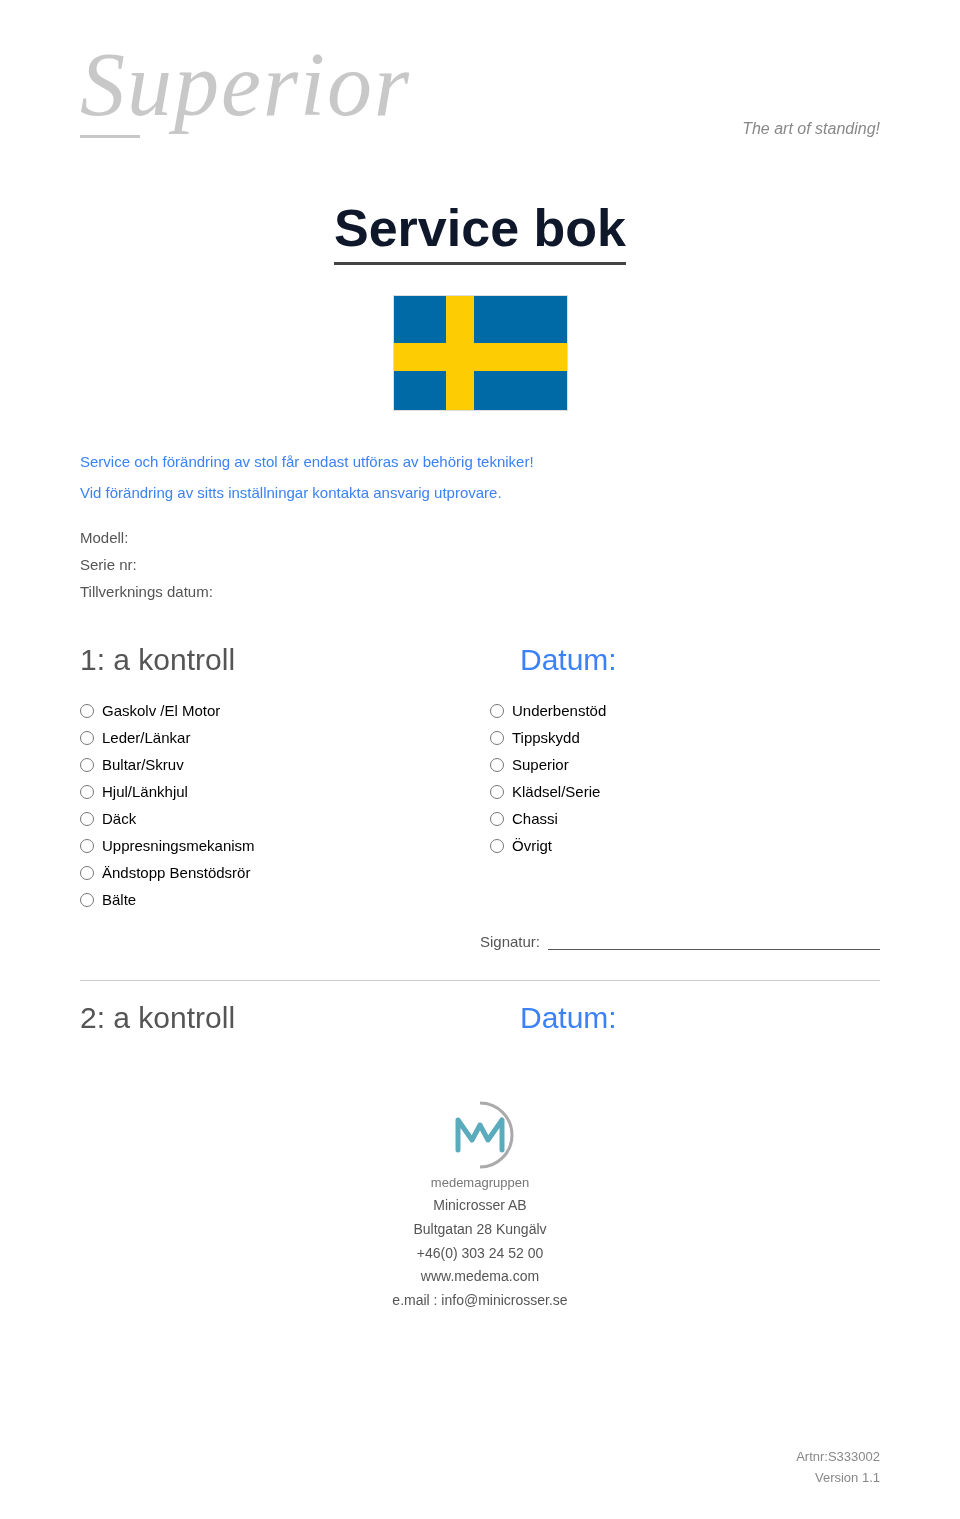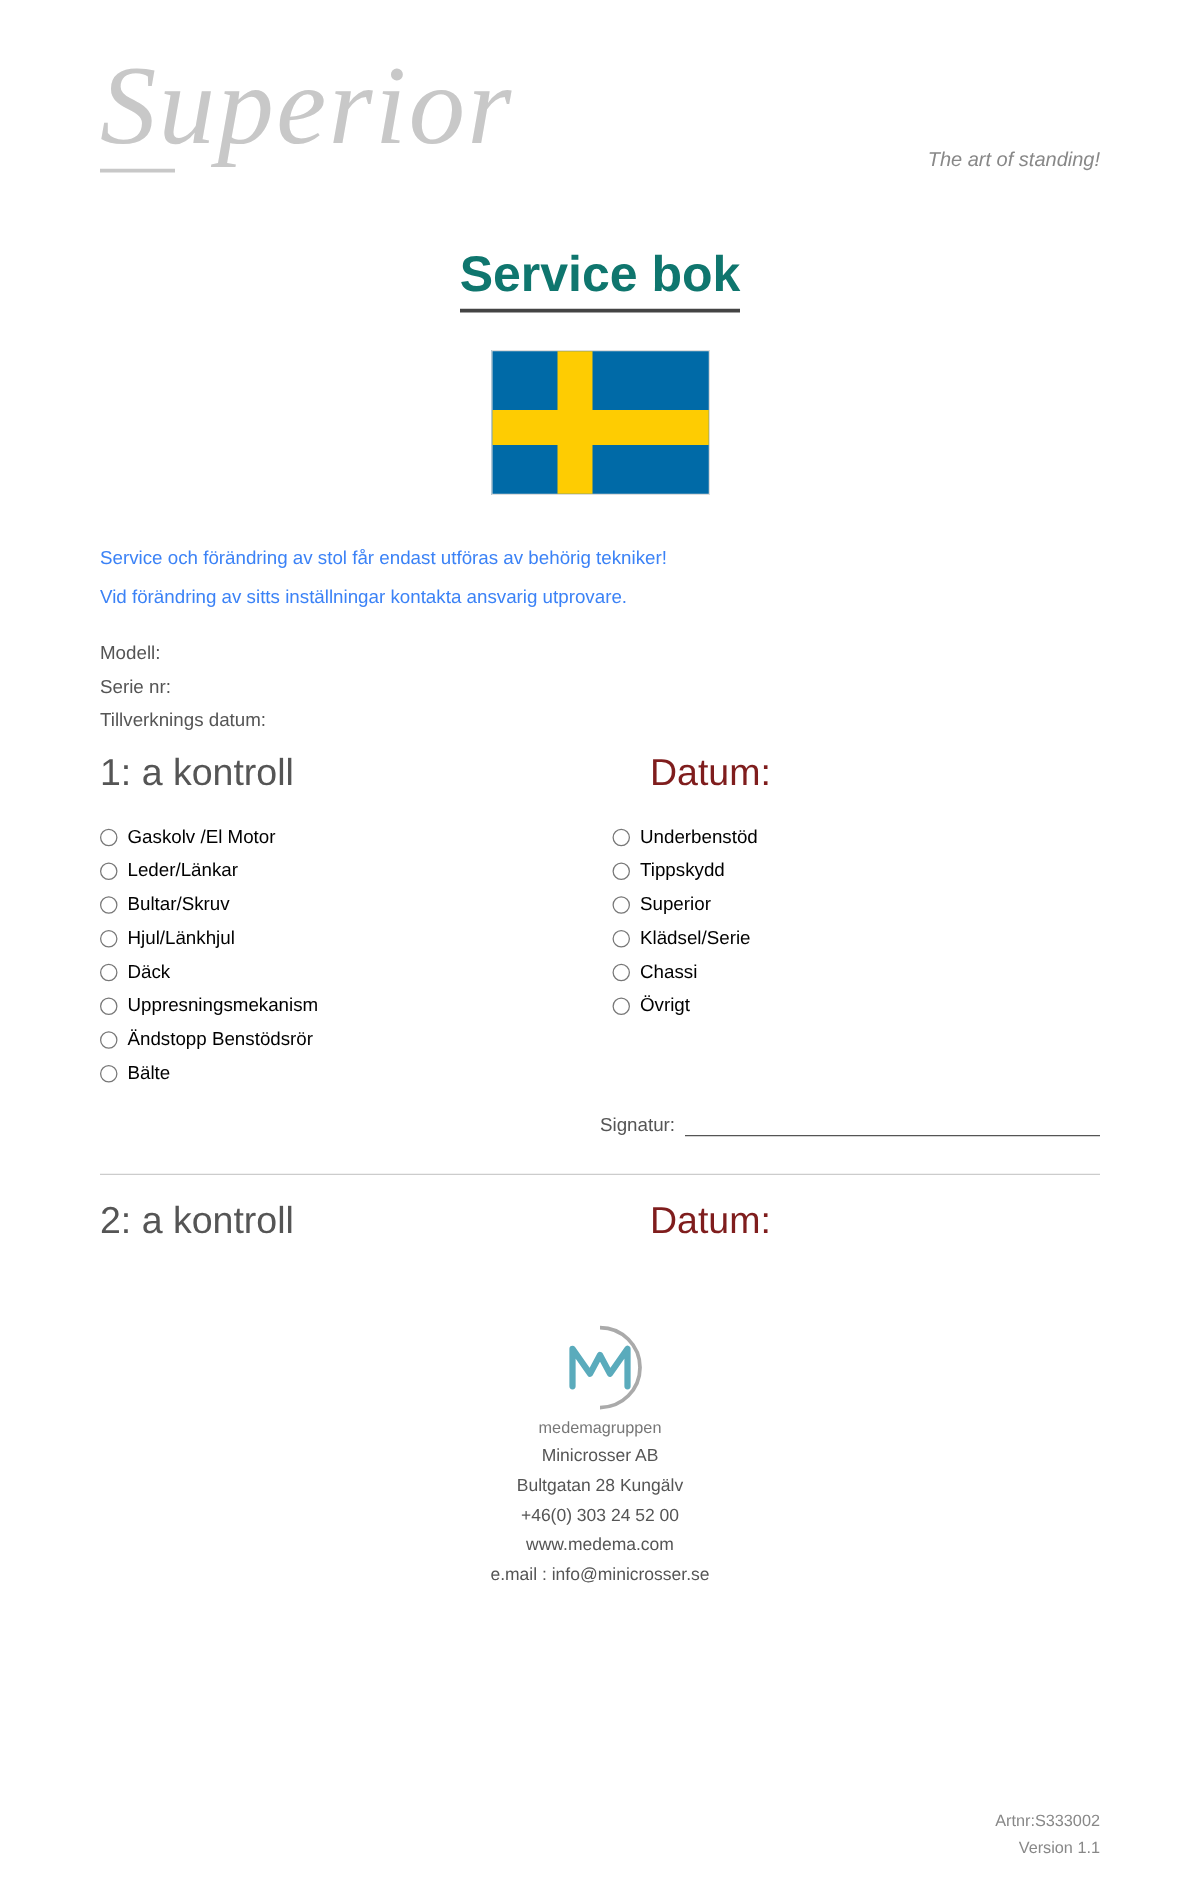--- a/index.html
+++ b/index.html
@@ -55,23 +55,23 @@
       font-style: italic;
     }
 
     
     .title-section {
       text-align: center;
       margin-bottom: 30px;
     }
 
     .title-main {
-      font-size: 40px;
+      font-size: 52px;
       font-weight: bold;
-      color: #0f766e;
+      color: #0f172a;
       border-bottom: 3px solid #444;
       display: inline-block;
       padding-bottom: 4px;
       text-align: center;
     }
 
     
     .flag-container {
       display: flex;
       justify-content: center;
@@ -112,21 +112,21 @@
     .disclaimer {
       font-size: 15px;
       color: #3b82f6;
       margin-bottom: 8px;
       line-height: 1.5;
     }
 
     
     .info-section {
       margin-top: 20px;
-      margin-bottom: 12px;
+      margin-bottom: 38px;
     }
 
     .info-line {
       font-size: 15px;
       color: #555;
       line-height: 1.8;
     }
 
     
     .section-header {
@@ -137,21 +137,21 @@
     }
 
     .kontroll-title {
       font-size: 30px;
       color: #555;
       font-weight: normal;
     }
 
     .datum-title {
       font-size: 30px;
-      color: #7f1d1d;
+      color: #3b82f6;
       font-weight: normal;
       padding-left: 40px;
     }
 
     
     .checklist-grid {
       display: grid;
       grid-template-columns: 1fr 1fr;
       gap: 4px 20px;
       margin-bottom: 20px;

